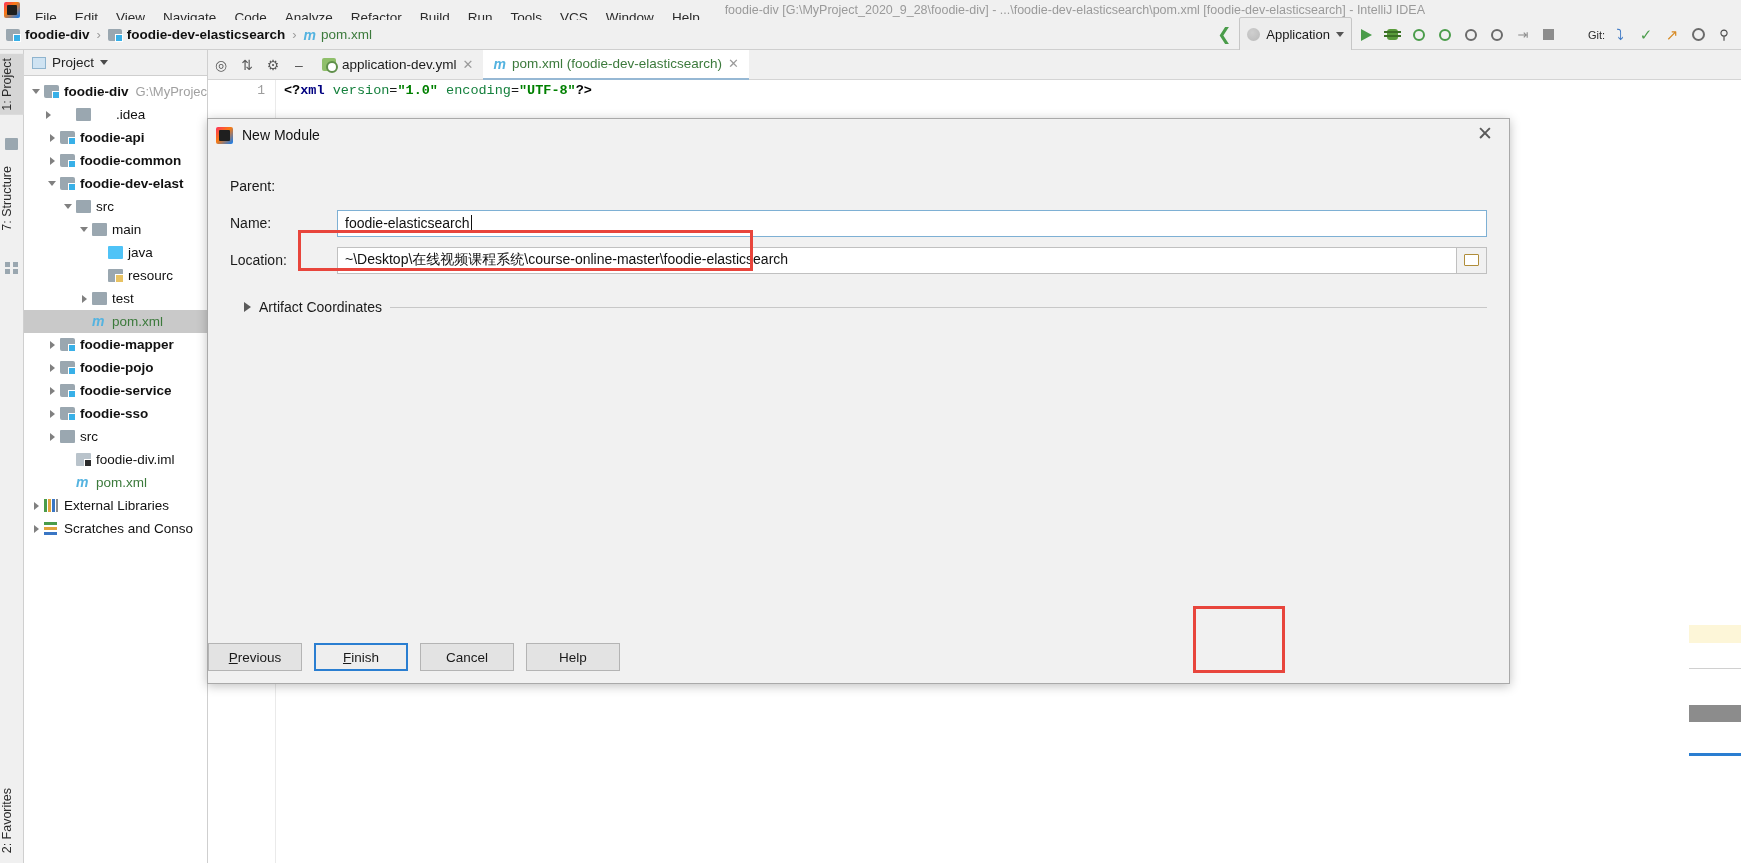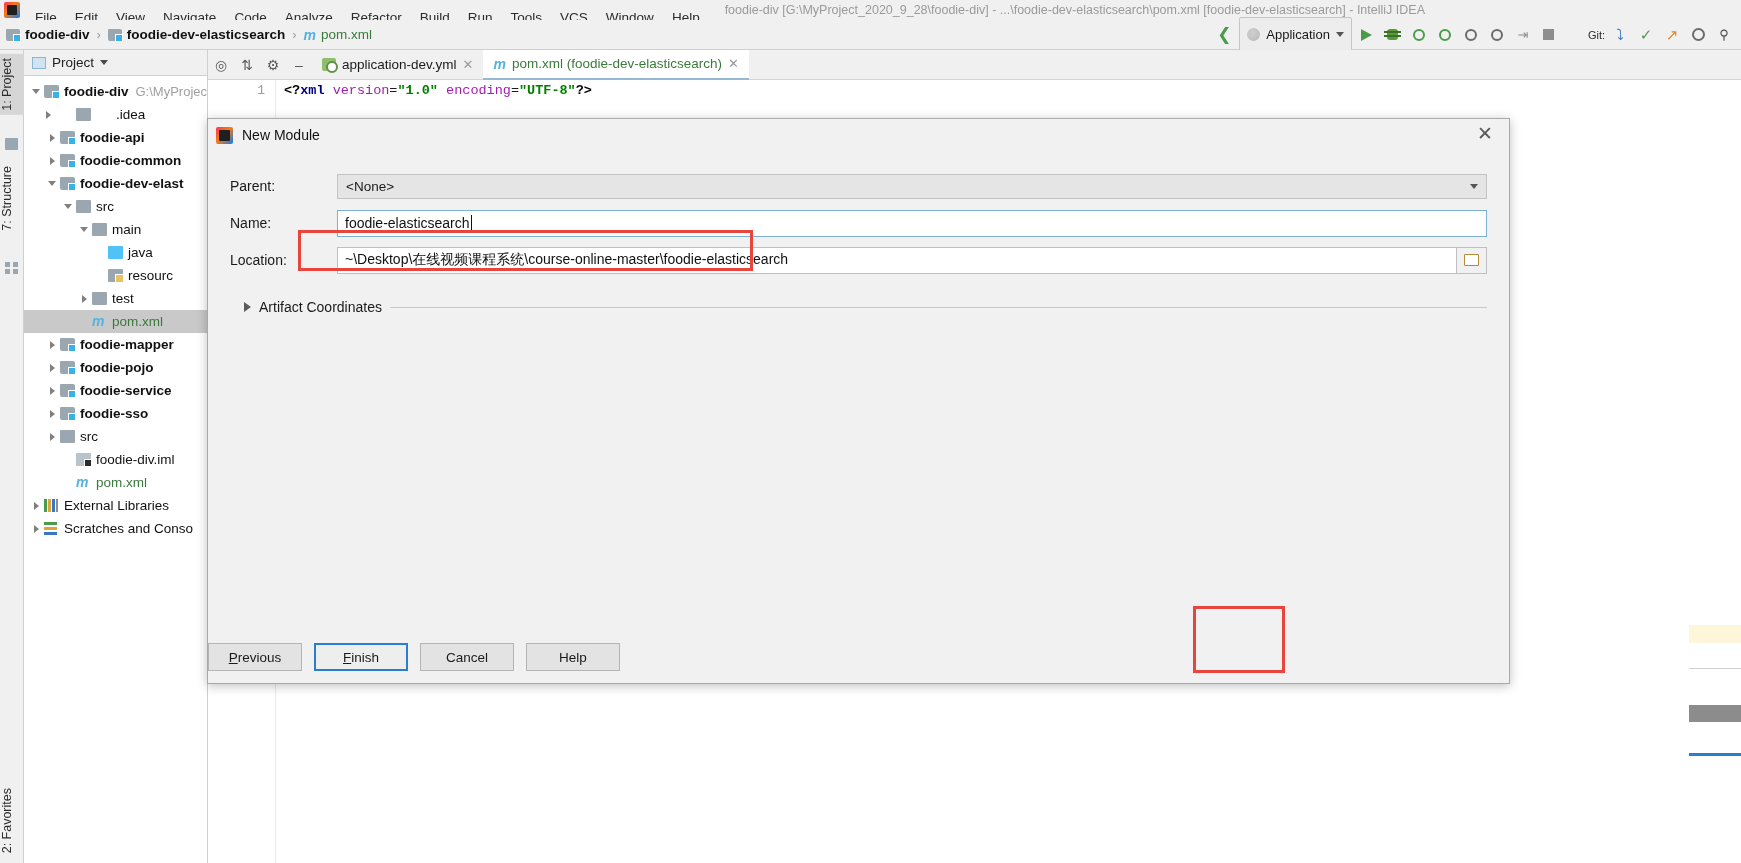--- a/index.html
+++ b/index.html
@@ -155,21 +155,21 @@
     position:absolute; left:0; top:30px; width:68px; bottom:0; background:#fff;
     border-right:1px solid #eaeaea;
   }
   .lnum{ text-align:right; padding-right:10px; color:#9d9d9d; font-family:"Liberation Mono", monospace; font-size:13px; line-height:22px; }
   .code{
     position:absolute; left:76px; top:30px; right:0; bottom:0;
     font-family:"Liberation Mono", monospace; font-size:13.5px; line-height:22px;
     color:#1a1a1a; white-space:pre;
   }
   .k-tag{ color:#000080; font-weight:bold; }
-  .k-attr{ color:#a21caf; }
+  .k-attr{ color:#15803d; }
   .k-val{ color:#008000; font-weight:bold; }
   .k-pi{ color:#000000; font-weight:bold; }
   .yellowbar{ position:absolute; right:0; width:52px; height:18px; background:#fdf6d8; }
   .graybar{ position:absolute; right:0; width:52px; height:17px; background:#8c8c8c; }
   .bluebar{ position:absolute; right:0; width:52px; height:3px; background:#2a7ed1; }
   .linegray{ position:absolute; right:0; width:52px; height:1px; background:#d0d0d0; }
 
   
   .overlay{ position:absolute; inset:0; }
   .dialog{
@@ -517,24 +517,20 @@
     <div class="dlg-title">
       <span class="dlg-ico"></span>
       <span class="dlg-ttl">New Module</span>
       <span class="dlg-close">✕</span>
     </div>
 
     <div class="dlg-body">
 
       <div class="frow">
         <div class="flabel">Parent:</div>
-        <div class="combo">
-          <span class="cv">&lt;None&gt;</span>
-          <span class="chev-sm"></span>
-        </div>
       </div>
 
       <div class="frow">
         <div class="flabel">Name:</div>
         <div class="textfield">
           <span>foodie-elasticsearch</span>
             <span class="caret"></span>
         </div>
       </div>
 

